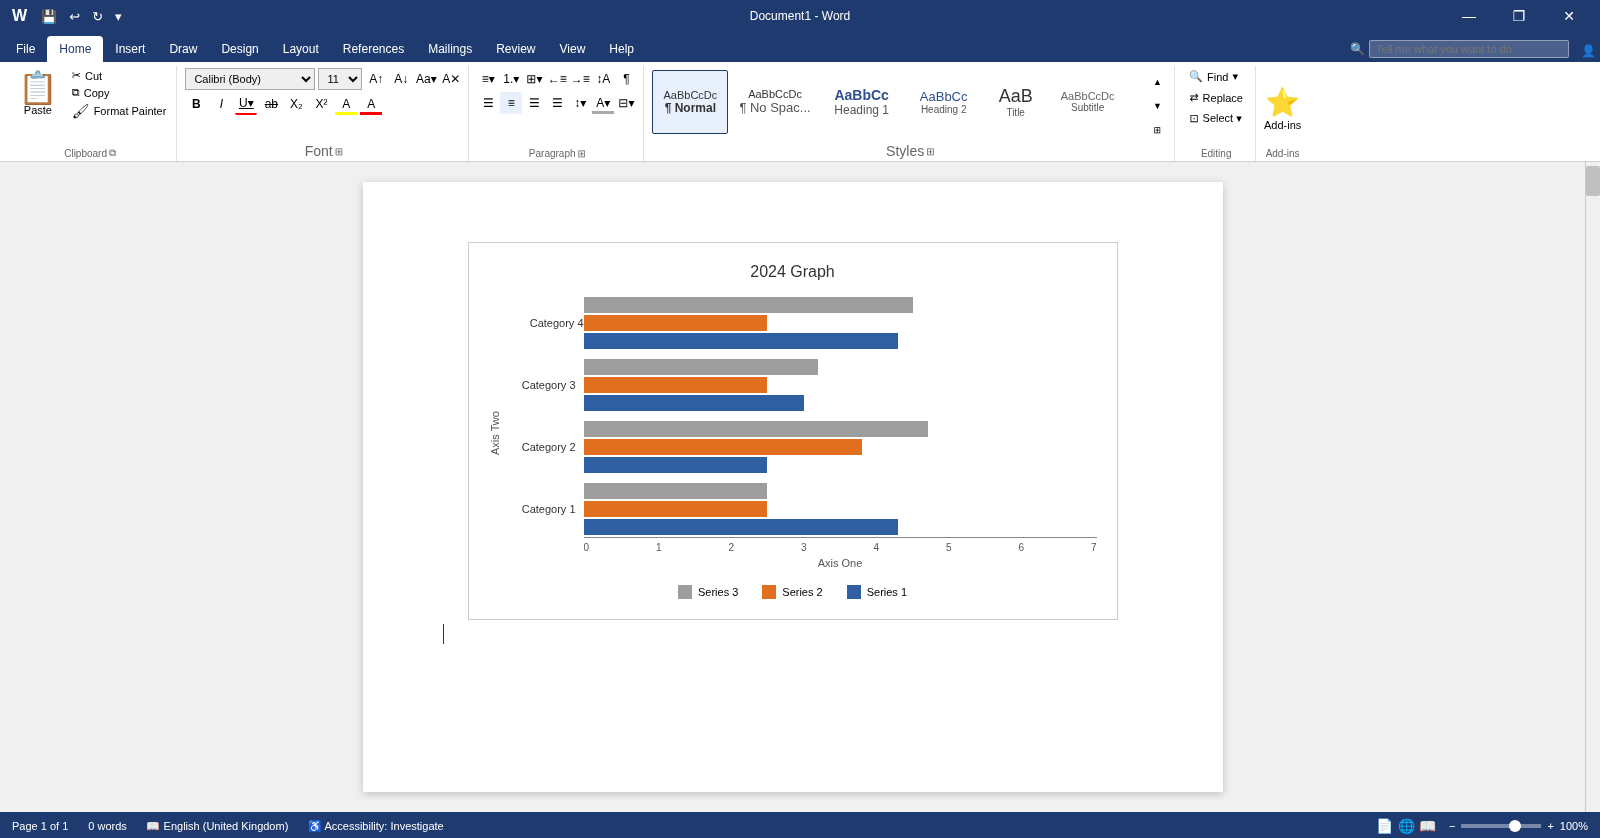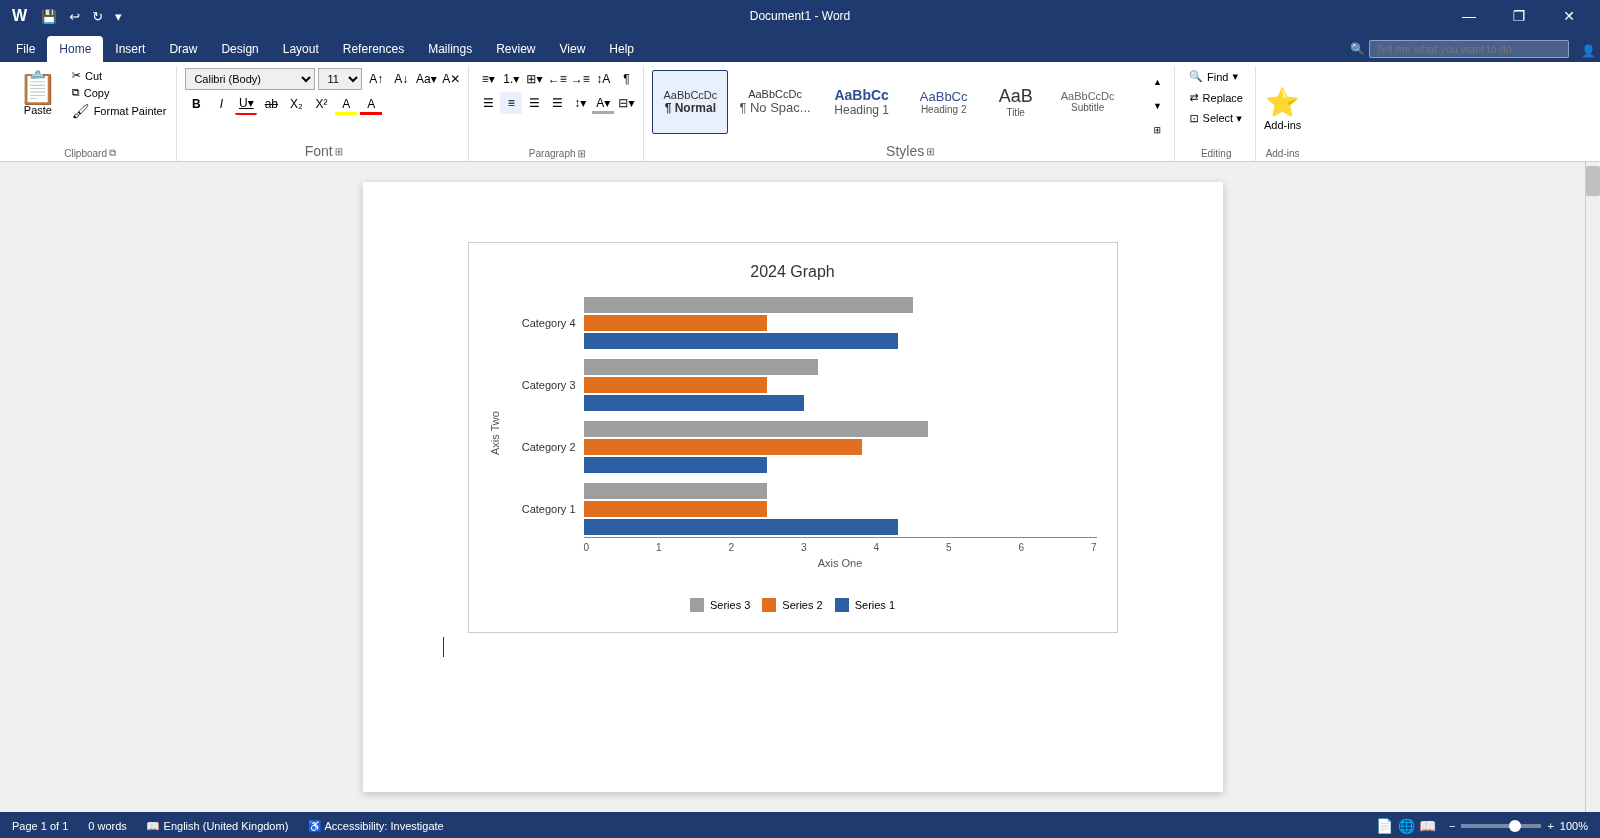--- a/index.html
+++ b/index.html
@@ -179,21 +179,21 @@
     }
     .chart-y-label {
       writing-mode: vertical-rl;
       transform: rotate(180deg);
       font-size: 11px;
       color: #555;
       text-align: center;
       width: 16px;
     }
 
-    .chart-legend { display: flex; justify-content: center; gap: 12px; margin-top: 29px; text-align: center; }
+    .chart-legend { display: flex; justify-content: center; gap: 24px; margin-top: 16px; text-align: center; }
     .legend-item { display: flex; align-items: center; gap: 6px; font-size: 11px; }
     .legend-swatch { width: 14px; height: 14px; }
 
     
     .right-scroll { width: 15px; background: #f0f0f0; border-left: 1px solid #ccc; }
 
     
     .status-bar {
       height: 28px;
       background: #1e3a6e;
@@ -430,21 +430,21 @@
       <div class="chart-container">
         <div class="chart-title">2024 Graph</div>
 
         <div style="display:flex;gap:4px;">
 
           <div class="chart-y-label">Axis Two</div>
 
           <div style="flex:1;">
 
             <div style="display:flex;align-items:center;margin-bottom:10px;">
-              <div style="width:75px;text-align:right;padding-right:8px;font-size:11px;color:#333;">Category 4</div>
+              <div style="width:75px;text-align:right;font-size:11px;color:#333;">Category 4</div>
               <div style="flex:1;display:flex;flex-direction:column;gap:2px;">
                 <div style="height:16px;background:#9e9e9e;width:64.3%;"></div>
                 <div style="height:16px;background:#e07020;width:35.7%;"></div>
                 <div style="height:16px;background:#2e5fa3;width:61.4%;"></div>
               </div>
             </div>
 
             <div style="display:flex;align-items:center;margin-bottom:10px;">
               <div style="width:75px;text-align:right;padding-right:8px;font-size:11px;color:#333;">Category 3</div>
               <div style="flex:1;display:flex;flex-direction:column;gap:2px;">

